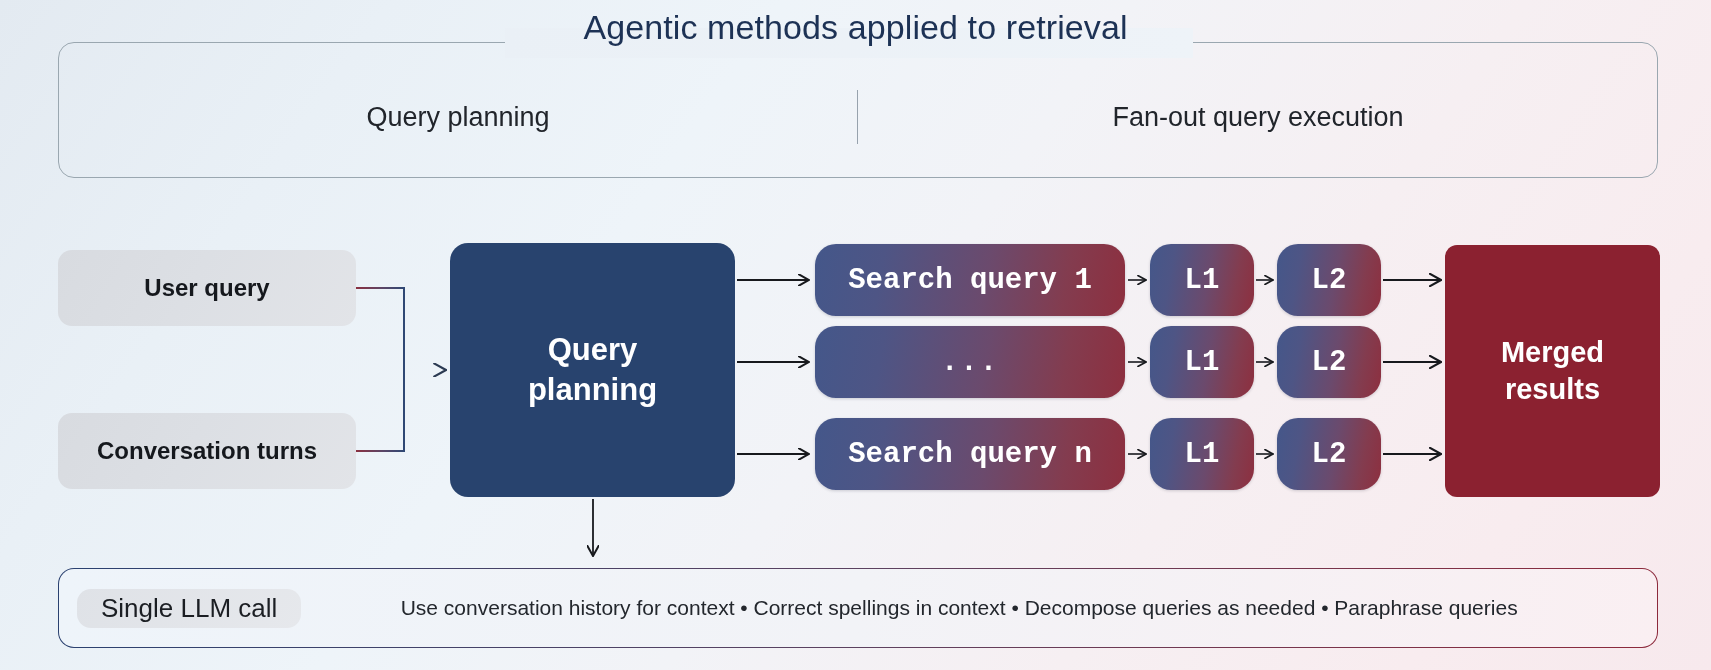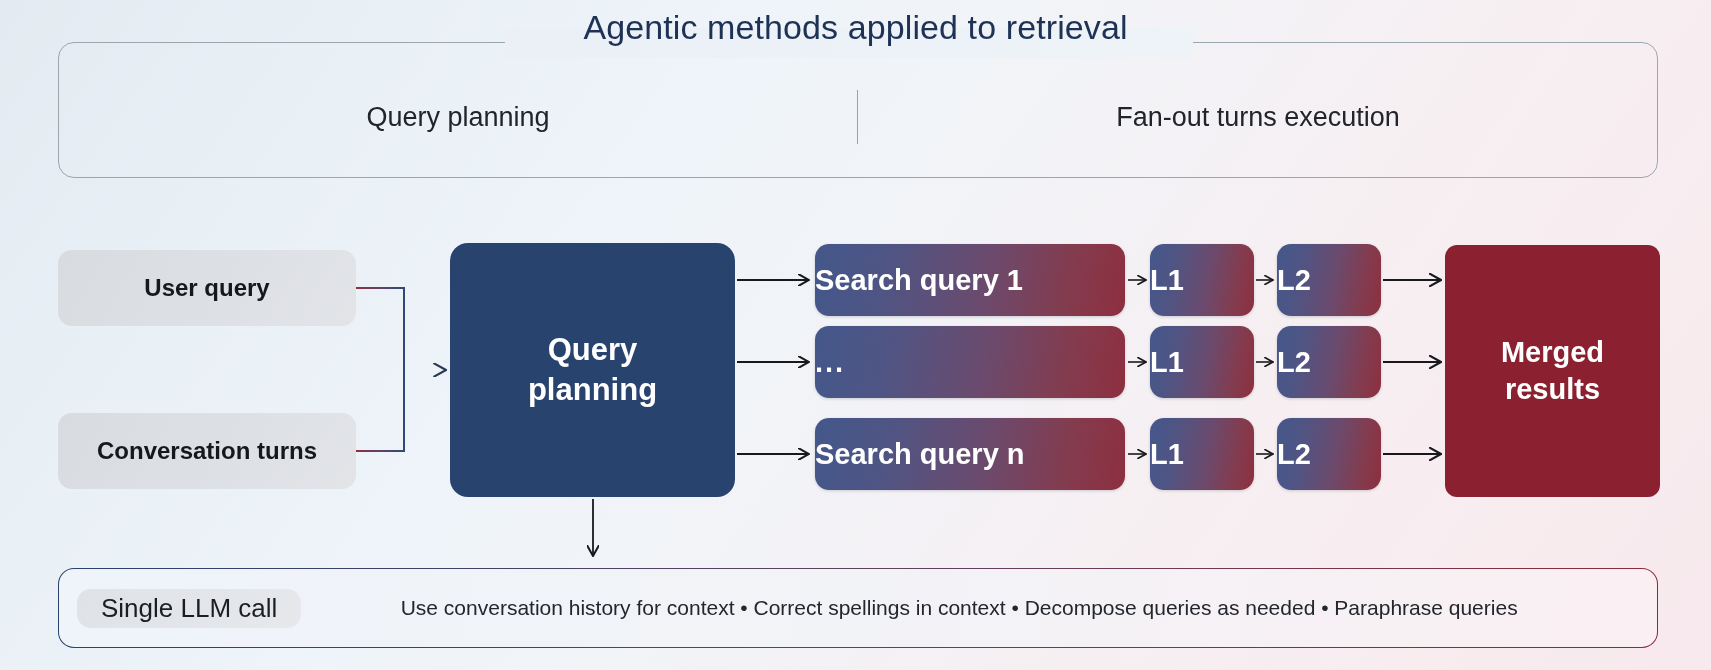--- a/index.html
+++ b/index.html
@@ -113,28 +113,29 @@
     text-align: center;
     color: #ffffff;
     font-size: 31px;
     font-weight: bold;
     line-height: 1.28;
   }
 
   
   .grad-box {
     position: absolute;
-    border-radius: 14px;
+    border-radius: 21px;
     background: linear-gradient(100deg, #44578a 0%, #4e5585 22%, #6b4a6d 55%, #833c4f 80%, #8d2f3f 100%);
     display: flex;
     align-items: center;
-    justify-content: flex-start;
+    justify-content: center;
     color: #ffffff;
     font-weight: bold;
     box-shadow: 0 1px 3px rgba(30,30,50,0.18);
+    font-family: Liberation Mono, monospace;
   }
   .sq-box { width: 310px; height: 72px; font-size: 29px; }
   .l-box  { width: 104px; height: 72px; font-size: 29px; }
   .dots   { letter-spacing: 2px; }
 
   #sq1 { left: 815px; top: 244px; }
   #sq2 { left: 815px; top: 326px; }
   #sq3 { left: 815px; top: 418px; }
   #l1a { left: 1150px; top: 244px; }
   #l1b { left: 1150px; top: 326px; }
@@ -212,21 +213,21 @@
   <div class="header-panel"></div>
   <div class="title-mask" style="left:505px; width:688px;"></div>
   <div class="header-title">Agentic methods applied to retrieval</div>
 
   <div class="header-cols">
     <div class="header-col">
       <span>Query planning</span>
       <span class="col-div"></span>
     </div>
     <div class="header-col">
-      <span>Fan-out turns execution</span>
+      <span>Fan-out query execution</span>
       <span class="col-div"></span>
     </div>
   </div>
 
   <svg class="wires" viewBox="0 0 1711 670" xmlns="http://www.w3.org/2000/svg">
     <defs>
       <linearGradient id="mergeGrad" x1="0" y1="0" x2="1" y2="0">
         <stop offset="0%" stop-color="#8b3040"></stop>
         <stop offset="55%" stop-color="#5b4566"></stop>
         <stop offset="100%" stop-color="#2f4874"></stop>

